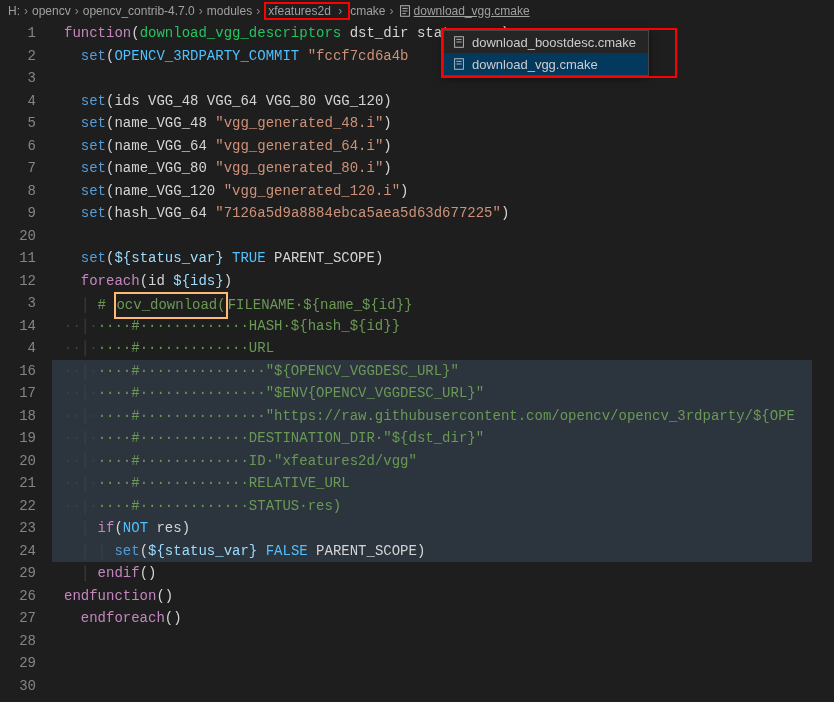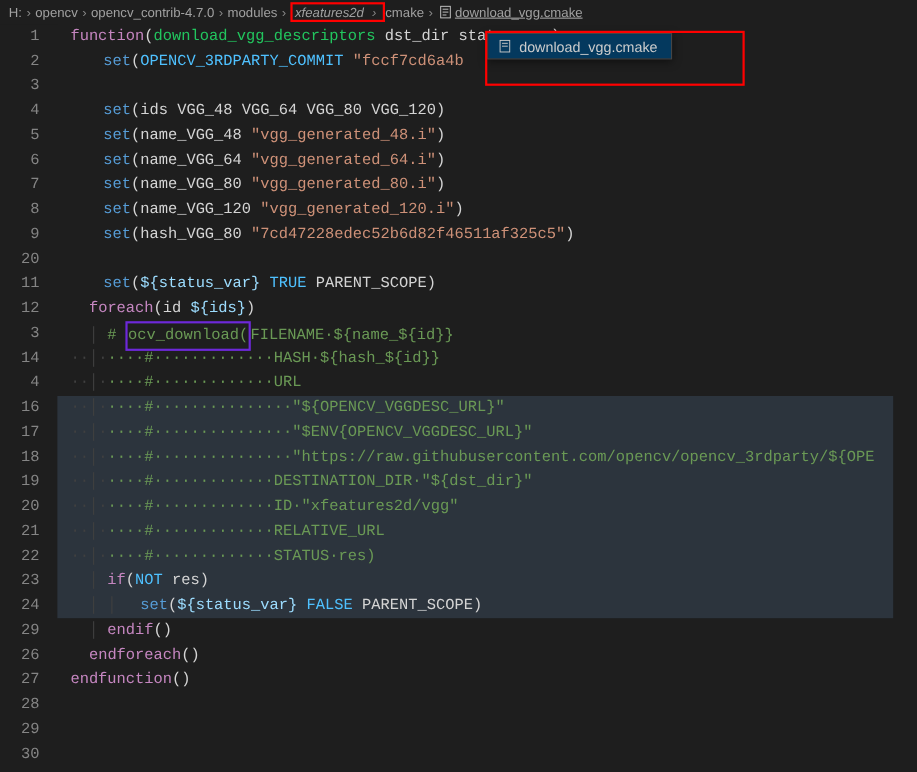--- a/index.html
+++ b/index.html
@@ -34,21 +34,20 @@
       margin-right: 2px;
       display: inline-block;
     }
     .breadcrumb-file {
       display: flex;
       align-items: center;
     }
     .red-box-breadcrumb {
       border: 2px solid #ff0000;
       padding: 0 2px;
-      font-style: italic;
     }
     .editor-container {
       display: flex;
       height: calc(100% - 22px);
     }
     .gutter {
       width: 52px;
       text-align: right;
       padding-right: 16px;
       color: #858585;
@@ -78,33 +77,33 @@
       background: #3a4a5c;
       opacity: 0.5;
       z-index: 0;
     }
     .code-content {
       position: relative;
       z-index: 1;
     }
     .kw { color: #c586c0; }
     .fn { color: #22c55e; }
-    .cmd { color: #569cd6; margin-left: 13px; }
+    .cmd { color: #569cd6; }
     .str { color: #ce9178; }
     .var { color: #9cdcfe; }
     .cmt { color: #6a9955; }
     .const { color: #4fc1ff; }
     .indent-guide {
       color: #404040;
     }
     .whitespace {
       color: #404040;
     }
     .red-box-code {
-      border: 2px solid #6d28d9;
+      border: 2px solid #fdba74;
       display: inline-block;
       padding: 0;
     }
     .dropdown {
       position: absolute;
       top: 30px;
       left: 443px;
       background: #252526;
       border: 1px solid #454545;
       box-shadow: 0 2px 8px rgba(0,0,0,0.5);
@@ -210,44 +209,54 @@
     <div class="selection-bg" style="top:337.5px; left:0; width:760px; height:202.5px;"></div>
     <div class="code-content">
     <div class="code-line"><span class="kw">function</span>(<span class="fn">download_vgg_descriptors</span><span> dst_dir status_var)</span></div>
     <div class="code-line">  <span class="cmd">set</span>(<span class="const">OPENCV_3RDPARTY_COMMIT</span> <span class="str">"fccf7cd6a4b</span></div>
     <div class="code-line"></div>
     <div class="code-line">  <span class="cmd">set</span>(<span>ids VGG_48 VGG_64 VGG_80 VGG_120</span>)</div>
     <div class="code-line">  <span class="cmd">set</span>(<span>name_VGG_48</span> <span class="str">"vgg_generated_48.i"</span>)</div>
     <div class="code-line">  <span class="cmd">set</span>(<span>name_VGG_64</span> <span class="str">"vgg_generated_64.i"</span>)</div>
     <div class="code-line">  <span class="cmd">set</span>(<span>name_VGG_80</span> <span class="str">"vgg_generated_80.i"</span>)</div>
     <div class="code-line">  <span class="cmd">set</span>(<span>name_VGG_120</span> <span class="str">"vgg_generated_120.i"</span>)</div>
-    <div class="code-line">  <span class="cmd">set</span>(<span>hash_VGG_80</span> <span class="str">"7cd47228edec52b6d82f46511af325c5"</span>)</div>
+    <div class="code-line">  <span class="cmd">set</span>(<span>hash_VGG_64</span> <span class="str">"7126a5d9a8884ebca5aea5d63d677225"</span>)</div>
     <div class="code-line"></div>
     <div class="code-line">  <span class="cmd">set</span>(<span class="var">${status_var}</span> <span class="const">TRUE</span> <span>PARENT_SCOPE</span>)</div>
     <div class="code-line">  <span class="kw">foreach</span>(<span>id</span> <span class="var">${ids}</span>)</div>
     <div class="code-line"><span class="indent-guide">  │ </span><span class="cmt"># </span><span class="red-box-code"><span class="cmt">ocv_download(</span></span><span class="cmt">FILENAME·${name_${id}}</span></div>
     <div class="code-line"><span class="whitespace">··</span><span class="indent-guide">│·</span><span class="cmt">····#·············HASH·${hash_${id}}</span></div>
     <div class="code-line"><span class="whitespace">··</span><span class="indent-guide">│·</span><span class="cmt">····#·············URL</span></div>
     <div class="code-line"><span class="whitespace">··</span><span class="indent-guide">│·</span><span class="cmt">····#···············"${OPENCV_VGGDESC_URL}"</span></div>
     <div class="code-line"><span class="whitespace">··</span><span class="indent-guide">│·</span><span class="cmt">····#···············"$ENV{OPENCV_VGGDESC_URL}"</span></div>
     <div class="code-line"><span class="whitespace">··</span><span class="indent-guide">│·</span><span class="cmt">····#···············"https://raw.githubusercontent.com/opencv/opencv_3rdparty/${OPE</span></div>
     <div class="code-line"><span class="whitespace">··</span><span class="indent-guide">│·</span><span class="cmt">····#·············DESTINATION_DIR·"${dst_dir}"</span></div>
     <div class="code-line"><span class="whitespace">··</span><span class="indent-guide">│·</span><span class="cmt">····#·············ID·"xfeatures2d/vgg"</span></div>
     <div class="code-line"><span class="whitespace">··</span><span class="indent-guide">│·</span><span class="cmt">····#·············RELATIVE_URL</span></div>
     <div class="code-line"><span class="whitespace">··</span><span class="indent-guide">│·</span><span class="cmt">····#·············STATUS·res)</span></div>
     <div class="code-line"><span class="indent-guide">  │ </span><span class="kw">if</span>(<span class="const">NOT</span> <span>res</span>)</div>
     <div class="code-line"><span class="indent-guide">  │ │ </span><span class="cmd">set</span>(<span class="var">${status_var}</span> <span class="const">FALSE</span> <span>PARENT_SCOPE</span>)</div>
     <div class="code-line"><span class="indent-guide">  │ </span><span class="kw">endif</span>()</div>
+    <div class="code-line"><span class="kw">endfunction</span>()</div>
     <div class="code-line">  <span class="kw">endforeach</span>()</div>
-    <div class="code-line"><span class="kw">endfunction</span>()</div>
     </div>
   </div>
 </div>
 
 <div class="dropdown">
+  <div class="dropdown-item">
+    <span class="dropdown-icon">
+      <svg class="file-icon-svg" viewBox="0 0 16 16">
+          <rect x="3" y="2" width="10" height="12" fill="none" stroke="#c5c5c5" stroke-width="1"></rect>
+          <line x1="5" y1="5" x2="11" y2="5" stroke="#c5c5c5"></line>
+          <line x1="5" y1="8" x2="11" y2="8" stroke="#c5c5c5"></line>
+        </svg>
+    </span>
+    <span>download_boostdesc.cmake</span>
+  </div>
   <div class="dropdown-item selected">
     <span class="dropdown-icon">
       <svg class="file-icon-svg" viewBox="0 0 16 16">
           <rect x="3" y="2" width="10" height="12" fill="none" stroke="#c5c5c5" stroke-width="1"></rect>
           <line x1="5" y1="5" x2="11" y2="5" stroke="#c5c5c5"></line>
           <line x1="5" y1="8" x2="11" y2="8" stroke="#c5c5c5"></line>
         </svg>
     </span>
     <span>download_vgg.cmake</span>
   </div>

